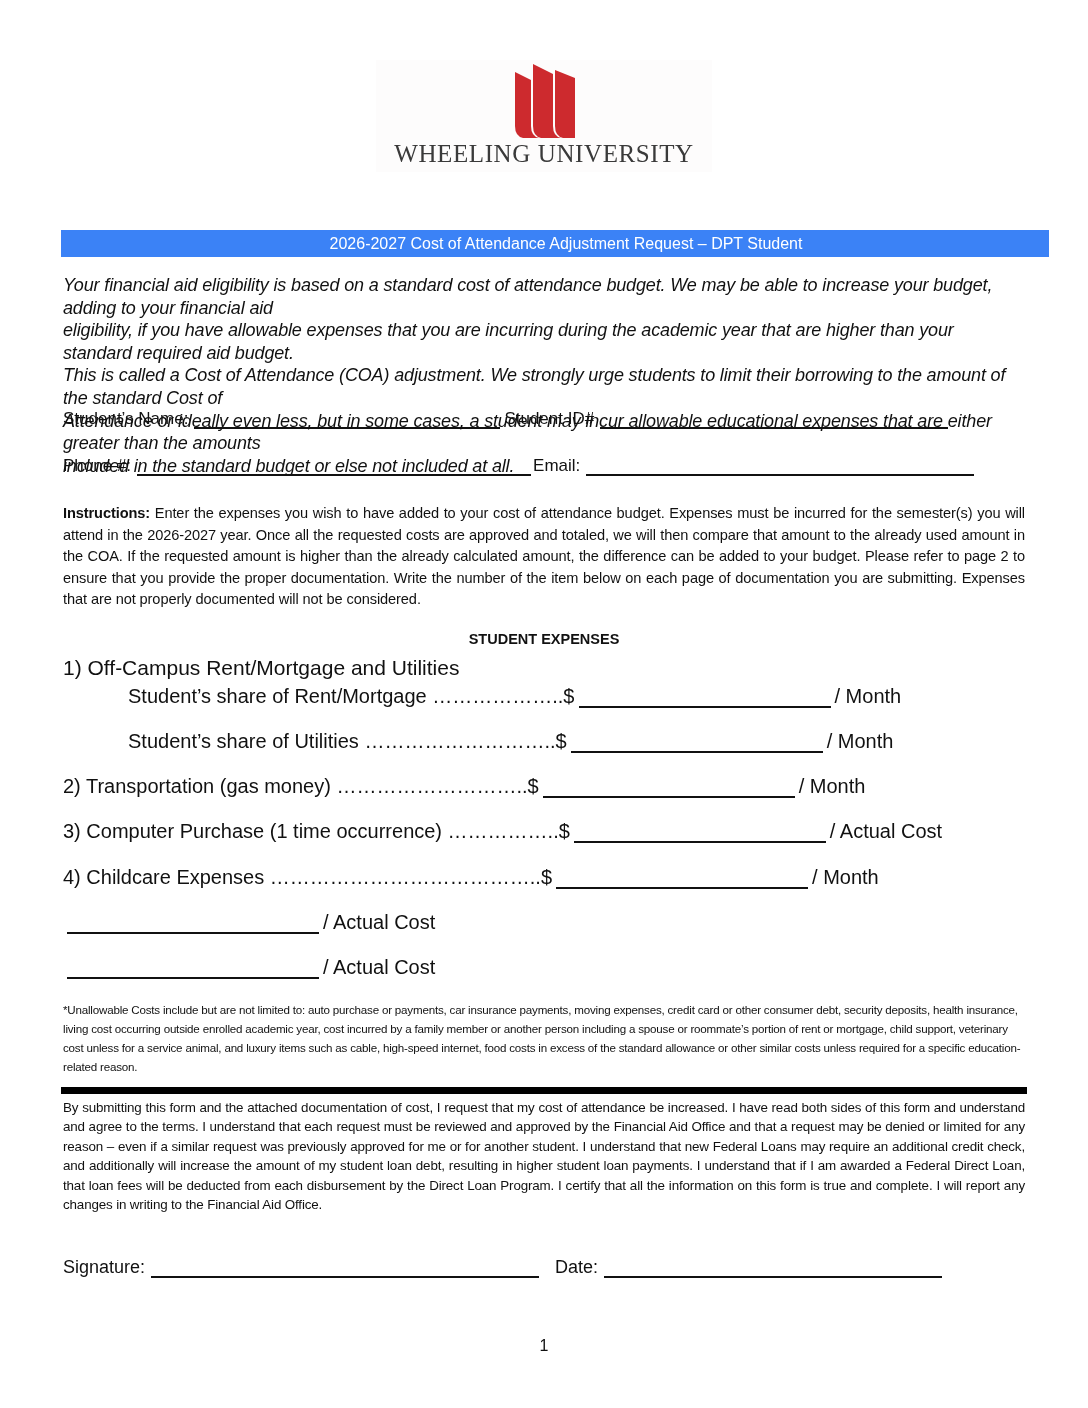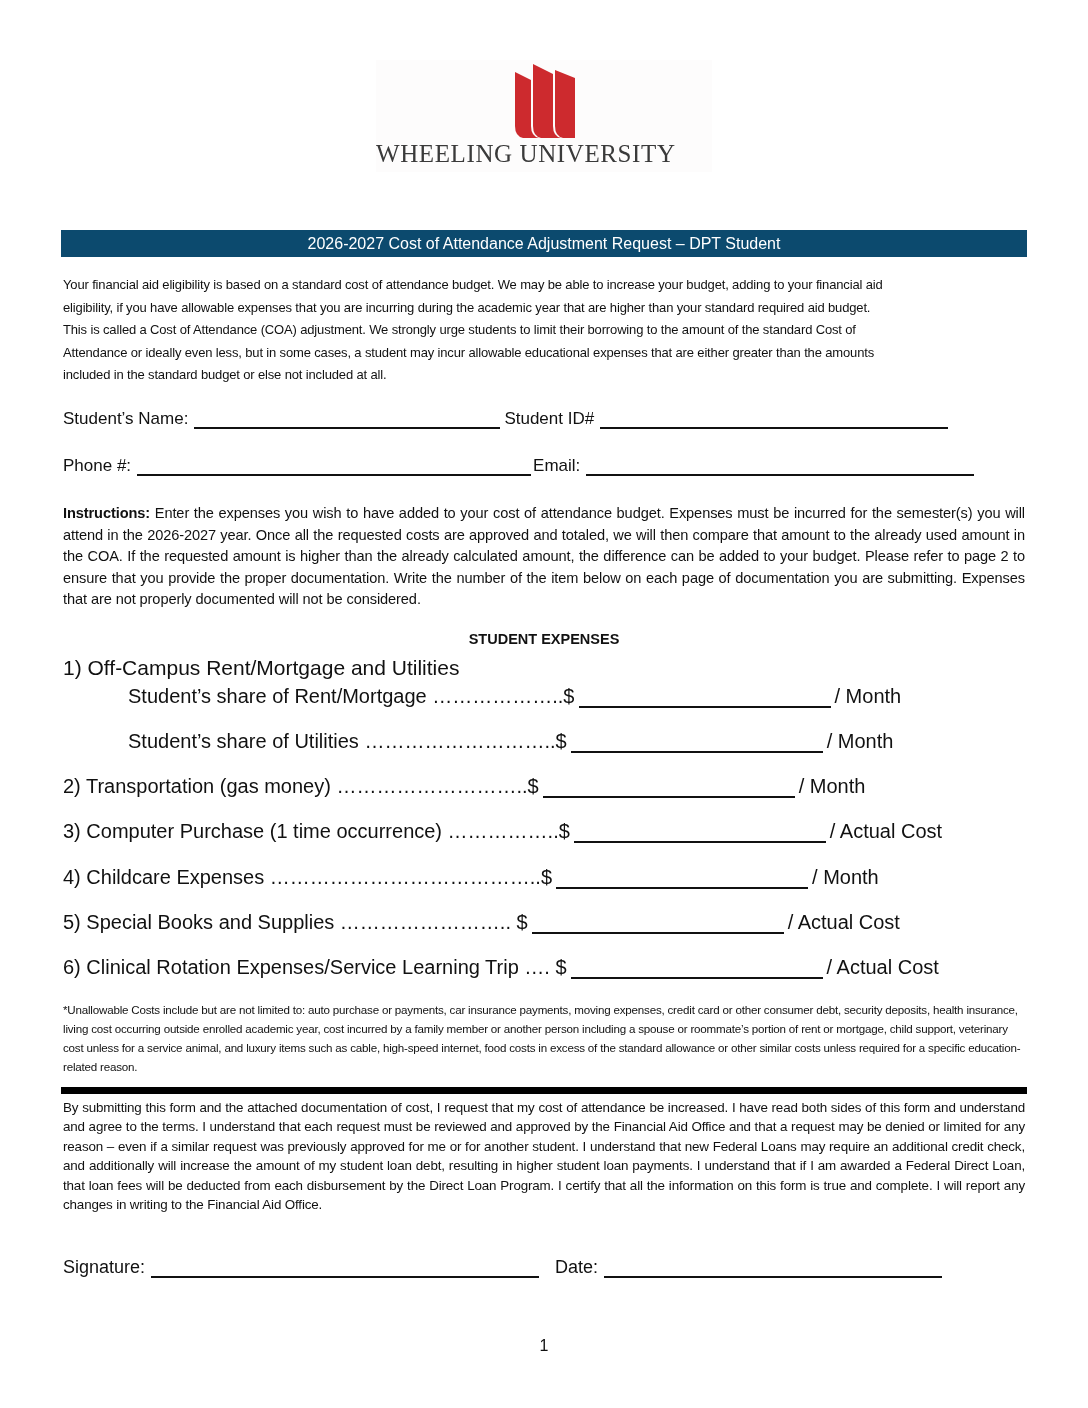--- a/index.html
+++ b/index.html
@@ -1,22 +1,22 @@
 <!DOCTYPE html>
 <html><head>
 <meta charset="utf-8">
 <style>
   html,body{margin:0;padding:0;background:#fff;}
   body{width:1088px;height:1408px;position:relative;font-family:"Liberation Sans",sans-serif;color:#111;overflow:hidden;}
   .abs{position:absolute;}
   .logo{left:376px;top:60px;width:336px;height:112px;background:#fdfcfc;}
   .logo svg{position:absolute;left:137px;top:4px;}
-  .logo-text{position:absolute;left:0;top:80px;width:336px;font-family:"Liberation Serif",serif;font-size:25px;letter-spacing:0.6px;color:#3a3a3a;}
-  .banner{left:61px;top:230px;width:966px;height:27px;background:#0c4a6e;color:#fff;text-align:center;font-size:16px;line-height:27px;}
-  .para{left:63px;width:962px;font-size:13px;line-height:22.6px;letter-spacing:-0.15px;}
+  .logo-text{position:absolute;left:0;top:80px;width:336px;text-align:center;font-family:"Liberation Serif",serif;font-size:25px;letter-spacing:0.6px;color:#3a3a3a;}
+  .banner{left:61px;top:230px;width:966px;height:27px;background:#3b82f6;color:#fff;text-align:center;font-size:16px;line-height:27px;padding-left:22px;}
+  .para{left:63px;width:962px;font-size:18px;line-height:22.6px;letter-spacing:-0.15px;font-style:italic;}
   .field-row{left:63px;font-size:17px;height:24px;display:flex;align-items:flex-start;}
   .line{display:inline-block;border-bottom:2px solid #111;height:18px;margin-left:6px;}
   .instr{left:63px;top:503px;width:962px;font-size:14.6px;line-height:21.6px;text-align:justify;letter-spacing:-0.1px;}
   .instr b{font-weight:bold;}
   .heading{left:0;top:631px;width:1088px;text-align:center;font-weight:bold;font-size:14.5px;}
   .exp-row{left:63px;font-size:20px;height:24px;display:flex;align-items:flex-end;white-space:nowrap;}
   .exp-label{display:inline-block;}
   .exp-line{display:inline-block;border-bottom:2px solid #111;width:252px;height:18px;margin:0 4px 0 4px;}
   .unit{display:inline-block;}
   .footnote{left:63px;top:1000px;width:962px;font-size:11.6px;line-height:19px;letter-spacing:-0.2px;}
@@ -84,26 +84,24 @@
   <span class="exp-label">3)  Computer Purchase (1 time occurrence) ……………..$</span>
   <span class="exp-line"></span>
   <span class="unit">/ Actual Cost</span>
 </div>
 <div class="abs exp-row" style="top:865px;">
   <span class="exp-label">4)  Childcare Expenses …………………………………..$</span>
   <span class="exp-line"></span>
   <span class="unit">/ Month</span>
 </div>
 <div class="abs exp-row" style="top:910px;">
-  <span class="exp-label">5)  Special Books and Supplies …………………….. $</span>
   <span class="exp-line"></span>
   <span class="unit">/ Actual Cost</span>
 </div>
 <div class="abs exp-row" style="top:955px;">
-  <span class="exp-label">6)  Clinical Rotation Expenses/Service Learning Trip …. $</span>
   <span class="exp-line"></span>
   <span class="unit">/ Actual Cost</span>
 </div>
 
 <div class="abs footnote">*Unallowable Costs include but are not limited to:  auto purchase or payments, car insurance payments, moving expenses, credit card or other consumer debt, security deposits, health insurance, living cost occurring outside enrolled academic year, cost incurred by a family member or another person including a spouse or roommate’s portion of rent or mortgage, child support, veterinary cost unless for a service animal, and luxury items such as cable, high-speed internet, food costs in excess of the standard allowance or other similar costs unless required for a specific education-related reason.</div>
 
 <div class="abs rule"></div>
 
 <div class="abs consent">By submitting this form and the attached documentation of cost, I request that my cost of attendance be increased.  I have read both sides of this form and understand and agree to the terms.  I understand that each request must be reviewed and approved by the Financial Aid Office and that a request may be denied or limited for any reason – even if a similar request was previously approved for me or for another student.  I understand that new Federal Loans may require an additional credit check, and additionally will increase the amount of my student loan debt, resulting in higher student loan payments.  I understand that if I am awarded a Federal Direct Loan, that loan fees will be deducted from each disbursement by the Direct Loan Program.  I certify that all the information on this form is true and complete.  I will report any changes in writing to the Financial Aid Office.</div>
 

